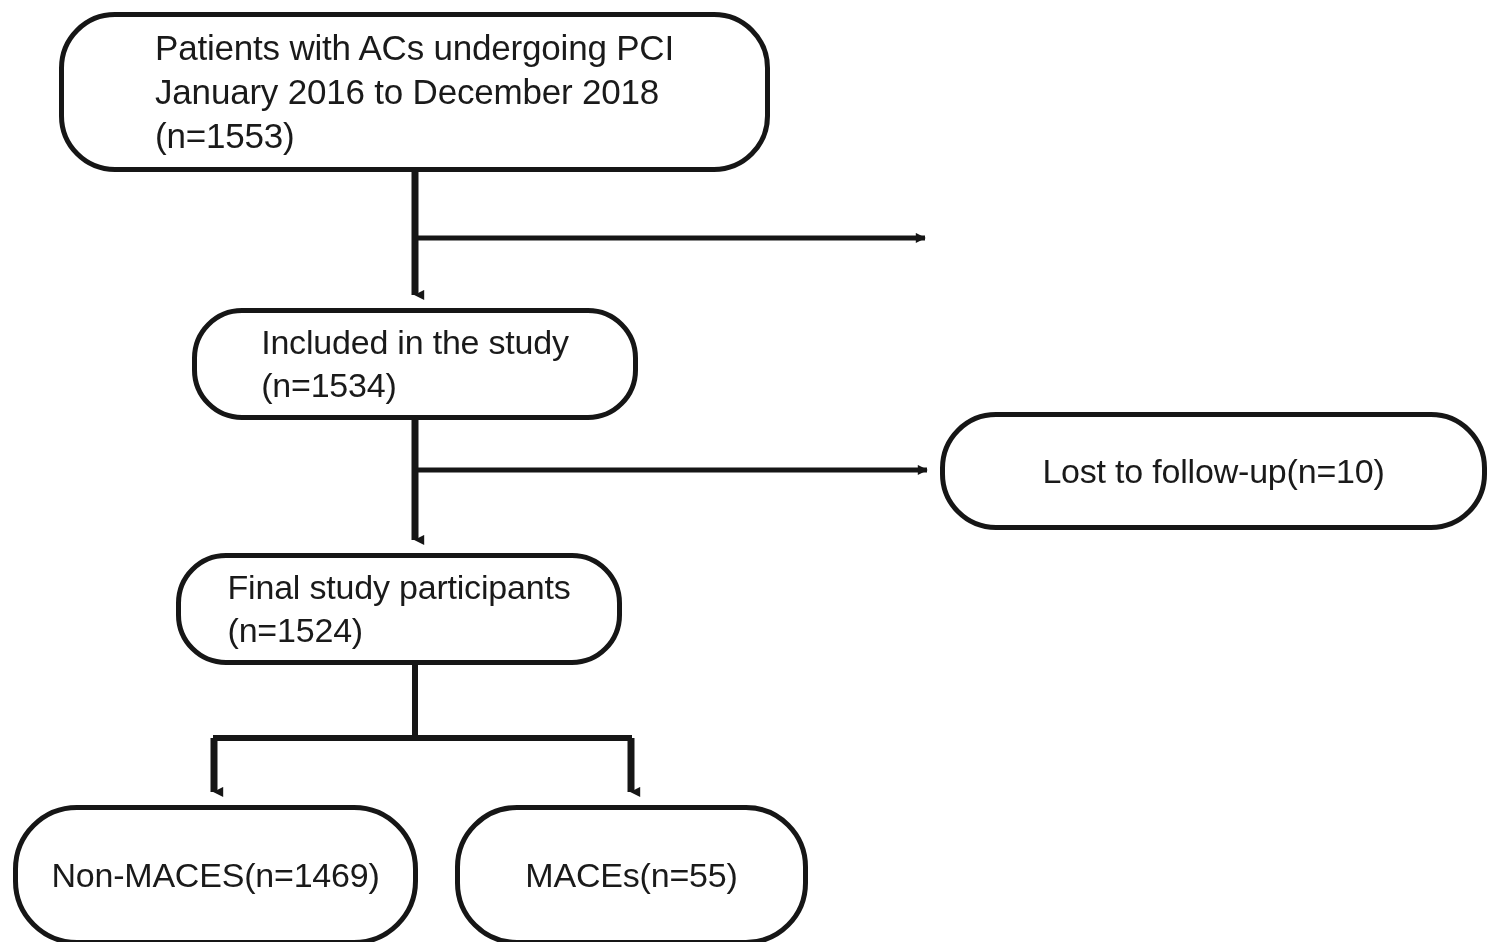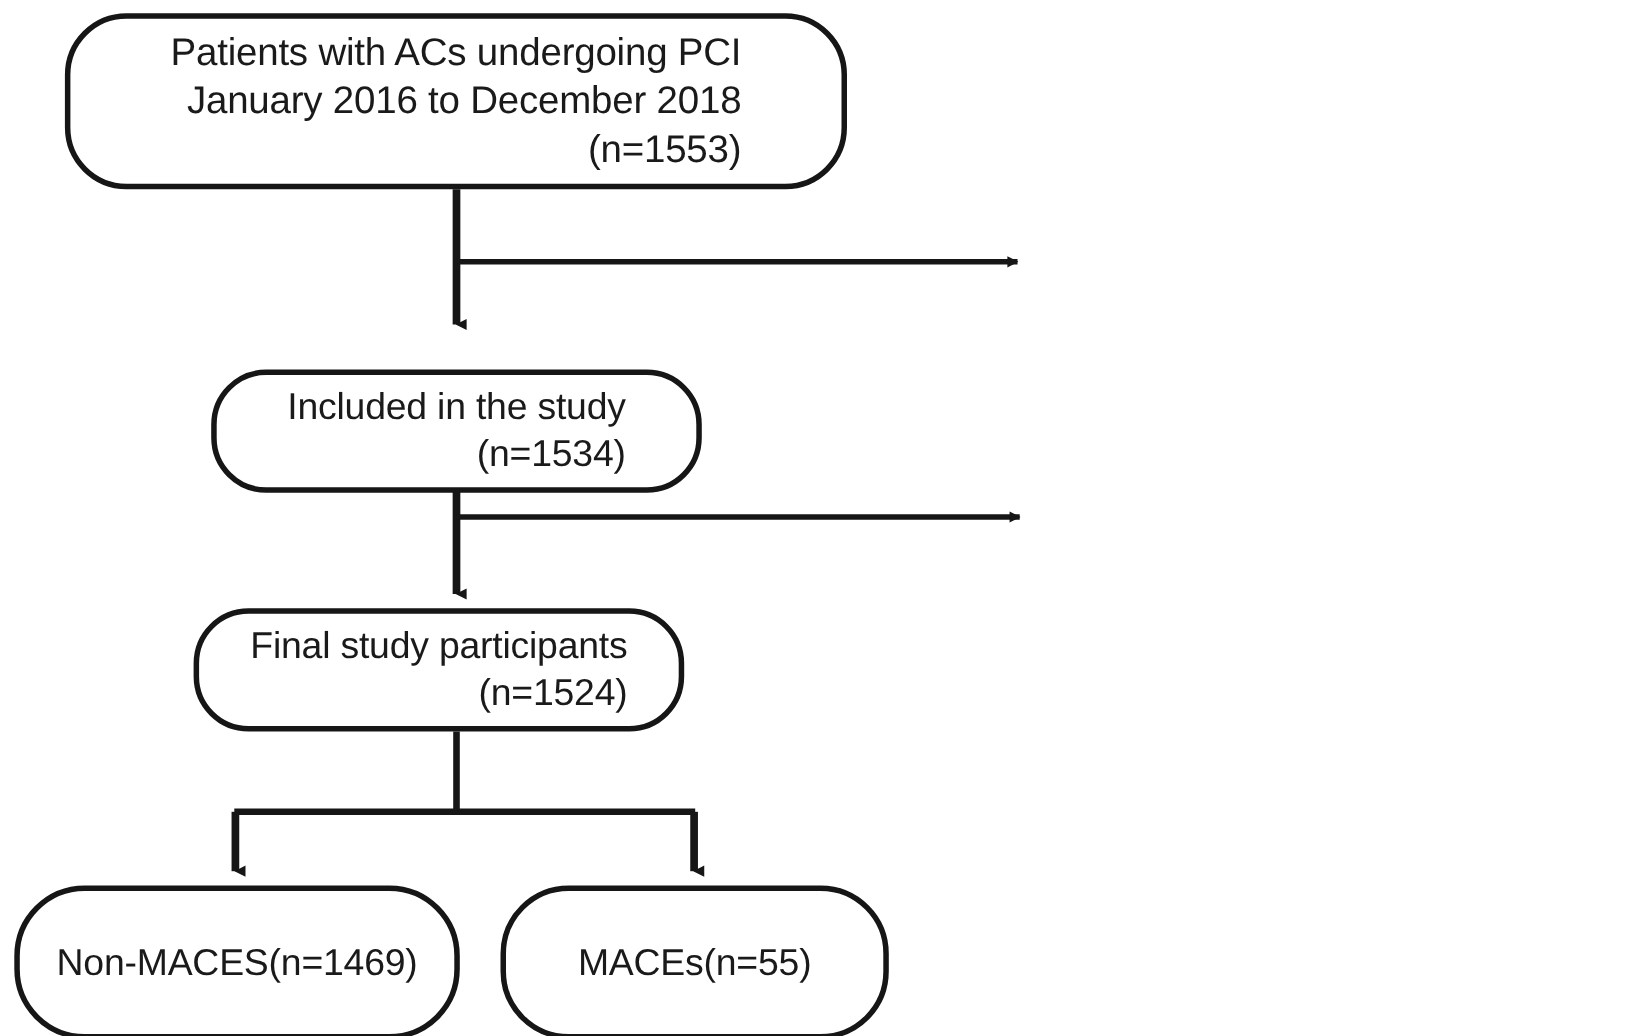--- a/index.html
+++ b/index.html
@@ -24,21 +24,21 @@
     top: 0;
     width: 1500px;
     height: 942px;
   }
   .node {
     position: absolute;
     box-sizing: border-box;
     display: flex;
     align-items: center;
     justify-content: center;
-    text-align: right;
+    text-align: left;
     color: #1a1a1a;
     background: #ffffff;
     border: 5px solid #161616;
     line-height: 1.26;
     white-space: pre-line;
     letter-spacing: -0.2px;
     font-weight: 400;
   }
 
   
@@ -49,21 +49,20 @@
   }
   #node-excluded {
     left: 938px; top: 113px; width: 549px; height: 249px;
     border-radius: 124px;
     font-size: 34px;
   }
   #node-included {
     left: 192px; top: 308px; width: 446px; height: 112px;
     border-radius: 50px;
     font-size: 34px;
-    margin-top: 28px;
   }
   #node-lost {
     left: 940px; top: 412px; width: 547px; height: 118px;
     border-radius: 56px;
     font-size: 34px;
   }
   #node-final {
     left: 176px; top: 553px; width: 446px; height: 112px;
     border-radius: 50px;
     font-size: 34px;
@@ -114,20 +113,21 @@
   </svg>
 
   <div class="node" id="node-screened">Patients with ACs undergoing PCI
 January 2016 to December 2018
 (n=1553)</div>
 
 
   <div class="node" id="node-included">Included in the study
 (n=1534)</div>
 
+  <div class="node" id="node-lost">Lost to follow-up(n=10)</div>
 
   <div class="node" id="node-final">Final study participants
 (n=1524)</div>
 
   <div class="node" id="node-nonmaces">Non-MACES(n=1469)</div>
 
   <div class="node" id="node-maces">MACEs(n=55)</div>
 
 </div>
 

